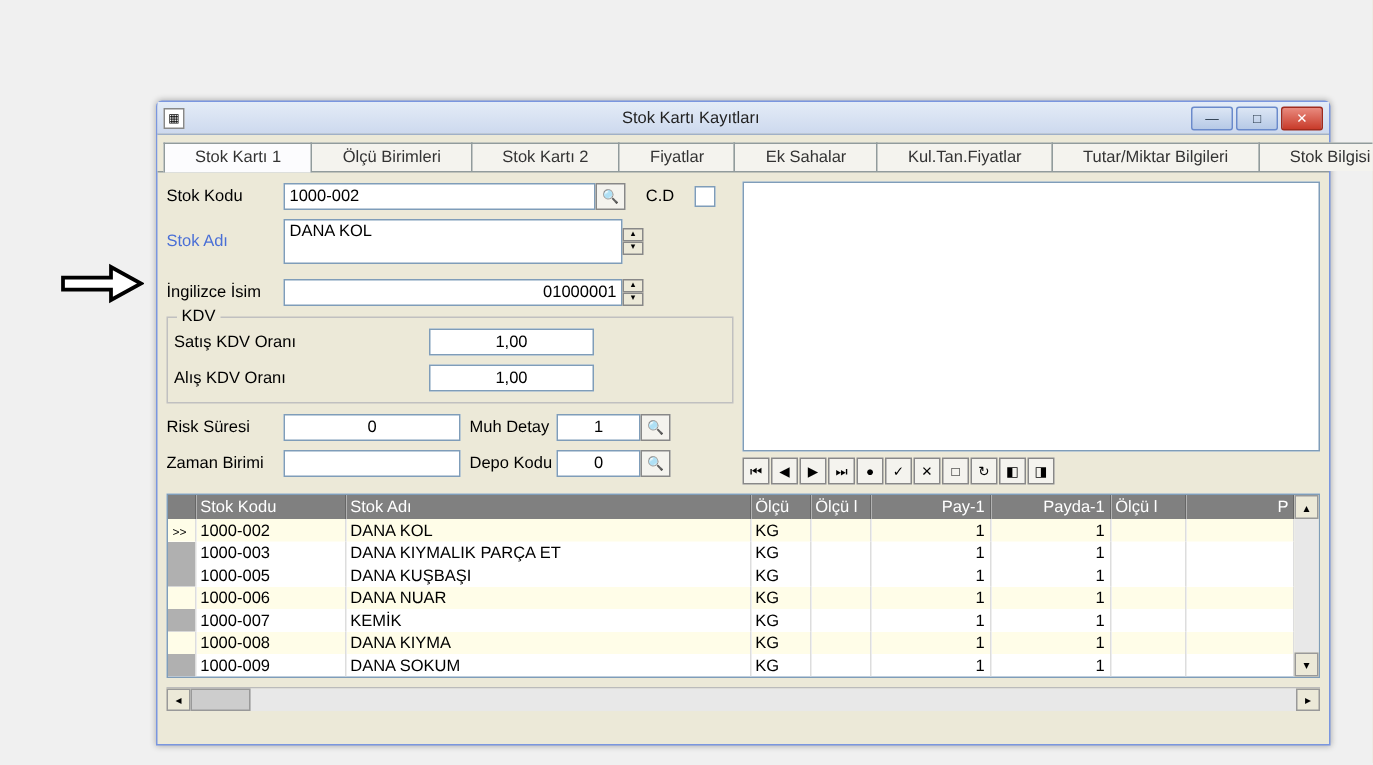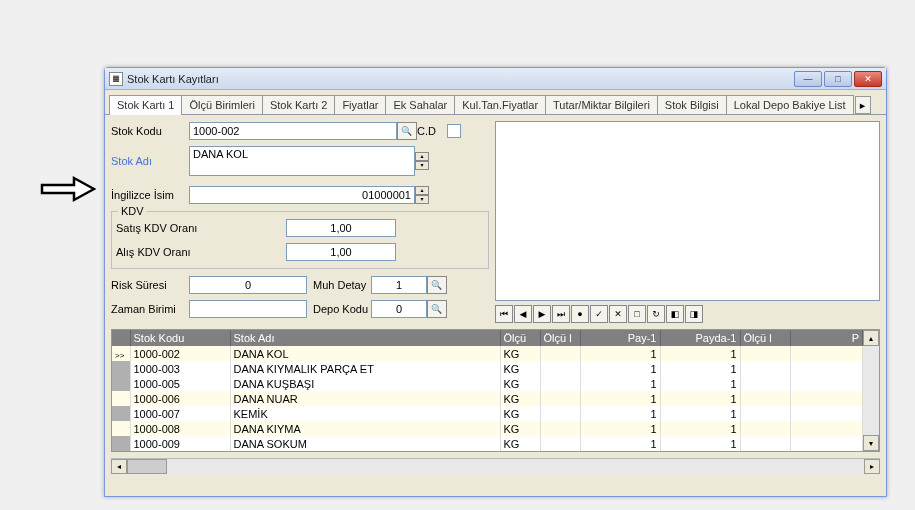--- a/index.html
+++ b/index.html
@@ -3,27 +3,27 @@
 <meta charset="utf-8">
 <style>
 * { box-sizing: border-box; margin: 0; padding: 0; font-family: Tahoma, Arial, sans-serif; font-size: 11px; }
 body { background: #f0f0f0; width: 915px; height: 510px; position: relative; }
 
 .arrow { position: absolute; left: 40px; top: 175px; }
 
 .window { position: absolute; left: 104px; top: 67px; width: 783px; height: 430px; background: #ece9d8; border: 1px solid #7a96df; border-radius: 4px 4px 0 0; box-shadow: 0 0 4px rgba(0,0,0,.3); }
 .titlebar { height: 22px; background: linear-gradient(#e4ecf7,#cdd9ee); border-bottom: 1px solid #a0b0c7; display: flex; align-items: center; padding: 0 4px; }
 .titlebar .icon { width: 14px; height: 14px; background: #fff; border: 1px solid #888; margin-right: 4px; display:flex;align-items:center;justify-content:center; font-size:8px; }
-.titlebar .title { flex: 1; color: #222; }
+.titlebar .title { flex: 1; color: #222; text-align: center; }
 .winbtns { display: flex; gap: 2px; }
 .winbtn { width: 28px; height: 16px; border: 1px solid #6a8acb; background: linear-gradient(#dce6f4,#b6c9e6); border-radius: 2px; display:flex;align-items:center;justify-content:center; font-size:9px; color:#234; }
 .winbtn.close { background: linear-gradient(#e98a7e,#c83b2a); color:#fff; border-color:#a02a1c; }
 
 .tabbar { display: flex; align-items: flex-end; padding: 4px 4px 0 4px; background: #ece9d8; border-bottom: 1px solid #919b9c; }
-.tab { padding: 3px 7px; border: 1px solid #919b9c; border-bottom: none; background: #f4f3ee; margin-right: -1px; color: #333; cursor:pointer; white-space:nowrap; }
+.tab { padding: 3px 20px; border: 1px solid #919b9c; border-bottom: none; background: #f4f3ee; margin-right: -1px; color: #333; cursor:pointer; white-space:nowrap; }
 .tab.active { background: #fcfcfe; position: relative; top: 1px; padding-bottom: 4px; }
 .scroll-right { width: 16px; height: 18px; border:1px solid #919b9c; background:#f4f3ee; display:flex;align-items:center;justify-content:center; margin-left:2px; }
 
 .formarea { padding: 6px; display: flex; gap: 6px; }
 .leftform { width: 378px; }
 .row { display: flex; align-items: center; margin-bottom: 4px; height: 20px; }
 .lbl { width: 78px; color: #000; }
 .lbl.blue { color: #4a6fd6; }
 .txt { height: 18px; border: 1px solid #7f9db9; background: #fff; padding: 1px 3px; }
 .iconbtn { width: 20px; height: 18px; border:1px solid #888; background:#f4f3ee; display:inline-flex;align-items:center;justify-content:center; font-size:9px; }
@@ -88,21 +88,21 @@
     <div class="scroll-right">▸</div>
   </div>
 
   <div class="formarea">
     <div class="leftform">
 
       <div class="row">
         <span class="lbl">Stok Kodu</span>
         <input class="txt" style="width: 208px;" value="1000-002">
         <span class="iconbtn">🔍</span>
-        <span style="width:30px;text-align:left">C.D</span>
+        <span style="width:46px;text-align:center">C.D</span>
         <span class="chk"></span>
       </div>
 
       <div class="row" style="height:32px">
         <span class="lbl blue">Stok Adı</span>
         <textarea class="txt" style="width: 226px; height: 30px; resize: none;">DANA KOL</textarea>
         <div class="spin">
             <div>▴</div>
             <div>▾</div>
           </div>

